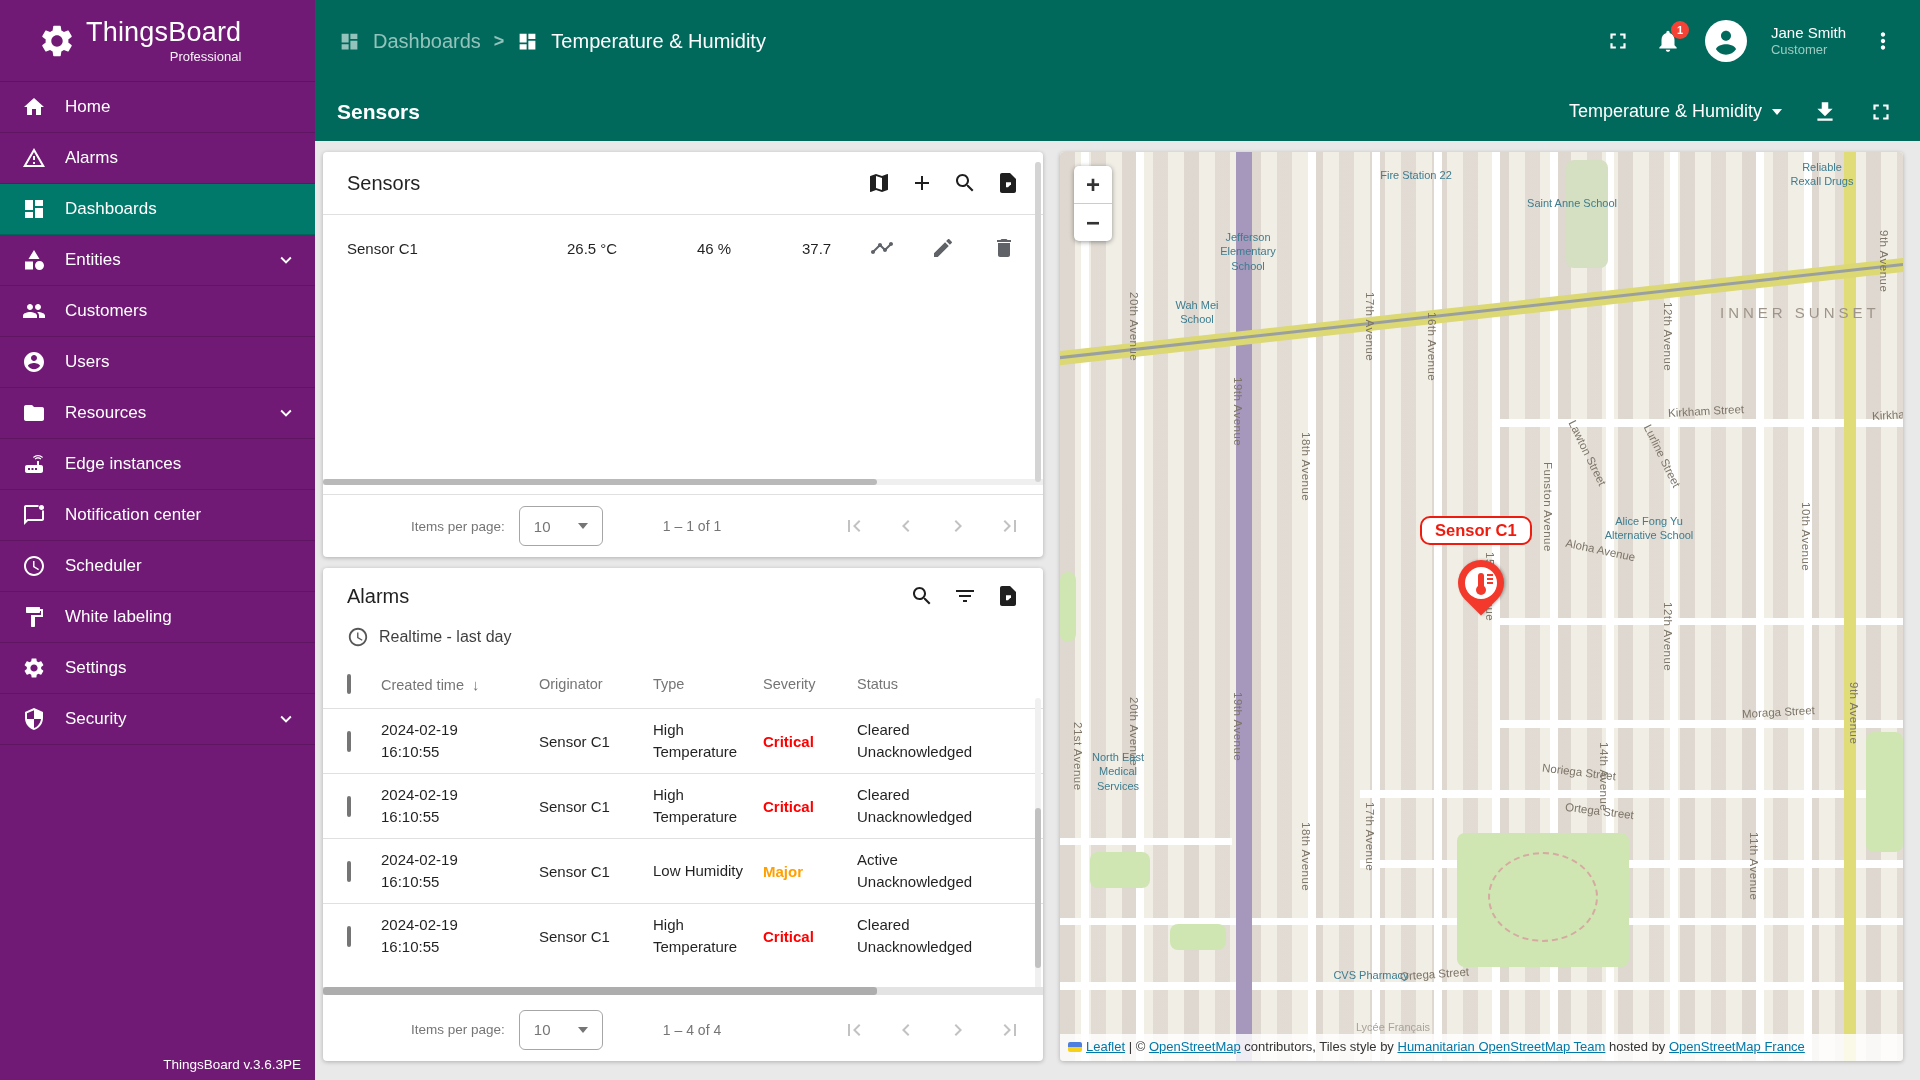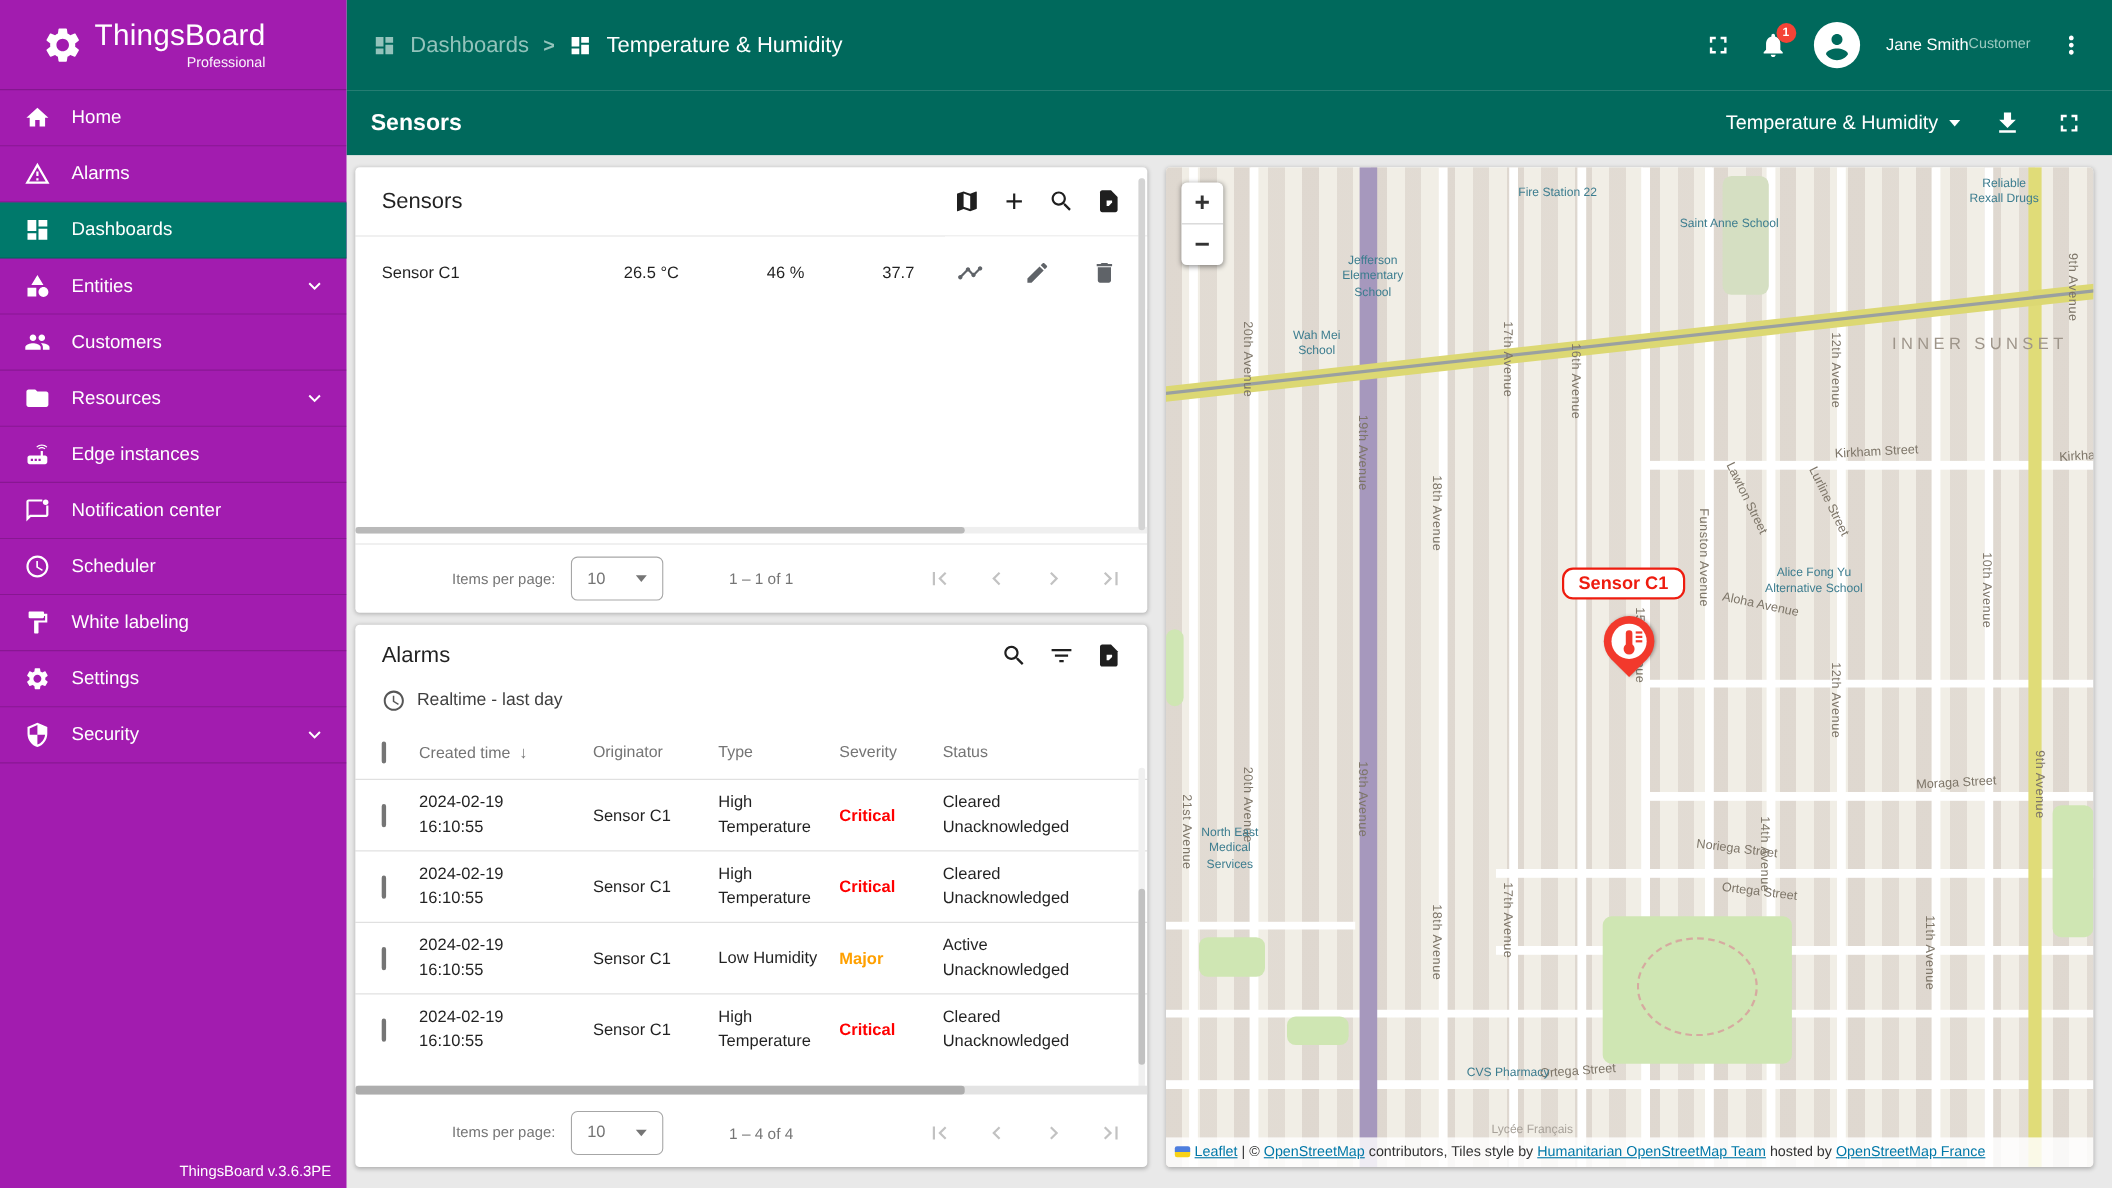--- a/index.html
+++ b/index.html
@@ -2,21 +2,21 @@
 <html><head>
 <meta charset="utf-8">
 <style>
   * { margin:0; padding:0; box-sizing:border-box; }
   html,body { width:1920px; height:1080px; overflow:hidden;
     font-family:"Liberation Sans", sans-serif; background:#e9e9e9; }
   svg { display:block; }
 
   
   .sidebar { position:absolute; left:0; top:0; width:315px; height:1080px;
-    background:#a21caf; color:#fff; z-index:5; }
+    background:#701a75; color:#fff; z-index:5; }
   .logo { height:82px; display:flex; align-items:center; padding-left:38px;
     border-bottom:1px solid rgba(0,0,0,0.18); }
   .logo-txt { margin-left:10px; display:flex; flex-direction:column; }
   .logo-title { font-size:27px; font-weight:500; letter-spacing:.2px; }
   .logo-sub { font-size:13px; align-self:flex-end; margin-top:1px; opacity:.95; }
   .nav-item { height:51px; display:flex; align-items:center; gap:19px;
     padding:0 18px 0 22px; border-bottom:1px solid rgba(0,0,0,0.16);
     font-size:17px; font-weight:500; cursor:pointer; }
   .nav-item.active { background:#00796b; }
   .nav-item .spacer { flex:1; }
@@ -30,21 +30,21 @@
   .crumb-parent { color:#93c3bb; font-size:20px; font-weight:500; }
   .crumb-sep { color:#93c3bb; font-size:18px; font-weight:700; }
   .crumb-cur { color:#fff; font-size:20px; font-weight:500; }
   .top-right { margin-left:auto; display:flex; align-items:center; gap:24px; }
   .bell-wrap { position:relative; }
   .badge { position:absolute; top:-7px; right:-8px; min-width:18px; height:18px;
     background:#f44336; border-radius:50%; font-size:11px; font-weight:700;
     display:flex; align-items:center; justify-content:center; padding:0 4px; }
   .avatar { width:42px; height:42px; background:#fff; border-radius:50%;
     display:flex; align-items:center; justify-content:center; }
-  .user-col { display:flex; line-height:1.25; }
+  .user-col { display:flex; flex-direction:column; line-height:1.25; }
   .user-name { font-size:15px; color:#fff; }
   .user-role { font-size:13px; color:#9ccac1; }
 
   
   .subbar { position:absolute; left:315px; right:0; top:82px; height:59px;
     background:#00695c; display:flex; align-items:center; padding:0 26px 0 22px; color:#fff; }
   .sub-title { font-size:21px; font-weight:700; }
   .sub-right { margin-left:auto; display:flex; align-items:center; gap:30px; }
   .state-select { display:flex; align-items:center; gap:10px; font-size:18px;
     font-weight:500; cursor:pointer; }
@@ -231,20 +231,28 @@
     <span>
         <svg width="24" height="24" viewBox="0 0 24 24" fill="#fff">
           <path d="M16 11c1.66 0 2.99-1.34 2.99-3S17.66 5 16 5s-3 1.34-3 3 1.34 3 3 3zm-8 0c1.66 0 2.99-1.34 2.99-3S9.66 5 8 5 5 6.34 5 8s1.34 3 3 3zm0 2c-2.33 0-7 1.17-7 3.5V19h14v-2.5c0-2.33-4.67-3.5-7-3.5zm8 0c-.29 0-.62.02-.97.05 1.16.84 1.97 1.97 1.97 3.45V19h6v-2.5c0-2.33-4.67-3.5-7-3.5z"></path>
         </svg>
       </span>
     <span>Customers</span>
   </div>
   <div class="nav-item">
     <span>
         <svg width="24" height="24" viewBox="0 0 24 24" fill="#fff">
+          <path d="M12 2C6.48 2 2 6.48 2 12s4.48 10 10 10 10-4.48 10-10S17.52 2 12 2zm0 3c1.66 0 3 1.34 3 3s-1.34 3-3 3-3-1.34-3-3 1.34-3 3-3zm0 14.2c-2.5 0-4.71-1.28-6-3.22.03-1.99 4-3.08 6-3.08 1.99 0 5.97 1.09 6 3.08-1.29 1.94-3.5 3.22-6 3.22z"></path>
+        </svg>
+      </span>
+    <span>Users</span>
+  </div>
+  <div class="nav-item">
+    <span>
+        <svg width="24" height="24" viewBox="0 0 24 24" fill="#fff">
           <path d="M10 4H4c-1.1 0-1.99.9-1.99 2L2 18c0 1.1.9 2 2 2h16c1.1 0 2-.9 2-2V8c0-1.1-.9-2-2-2h-8l-2-2z"></path>
         </svg>
       </span>
     <span>Resources</span>
     <span class="spacer"></span>
     <span>
         <svg width="22" height="22" viewBox="0 0 24 24" fill="#fff">
           <path d="M7.41 8.59 12 13.17l4.59-4.58L18 10l-6 6-6-6z"></path>
         </svg>
       </span>

